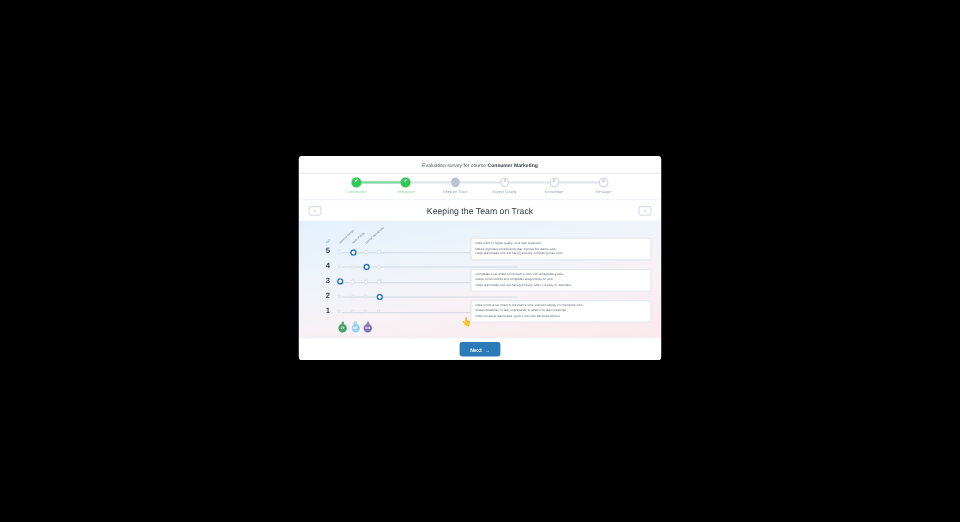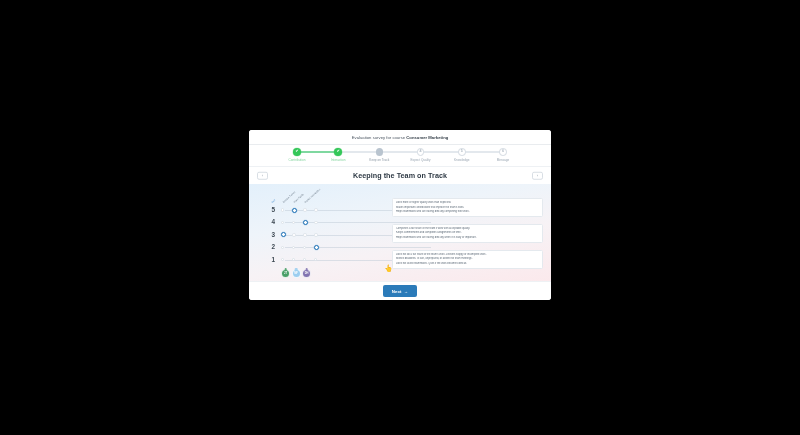--- a/index.html
+++ b/index.html
@@ -87,21 +87,21 @@
   .connector.green { background: #7fd8a0; }
 
   
   .titlebar {
     position: relative;
     height: 17px;
     display: flex; align-items: center; justify-content: center;
     background: #fff;
   }
   .titlebar .title {
-    font-size: 7.2px; font-weight: 700; color: #2f3a45;
+    font-size: 7.2px; font-weight: 400; color: #2f3a45;
     letter-spacing: .05px;
   }
   .navbtn {
     position: absolute; top: 50%; transform: translateY(-50%);
     width: 11px; height: 8.5px;
     border: .7px solid #d8dee4; border-radius: 2px;
     background: #fff;
     display: flex; align-items: center; justify-content: center;
     font-size: 4px; color: #96a1ac;
     cursor: pointer;

